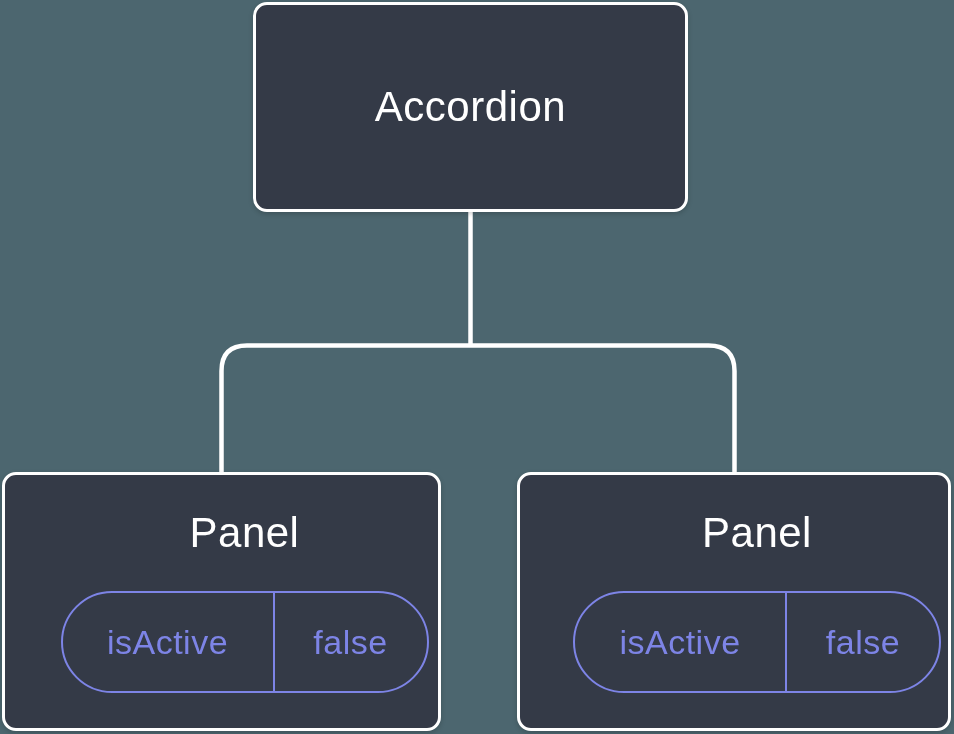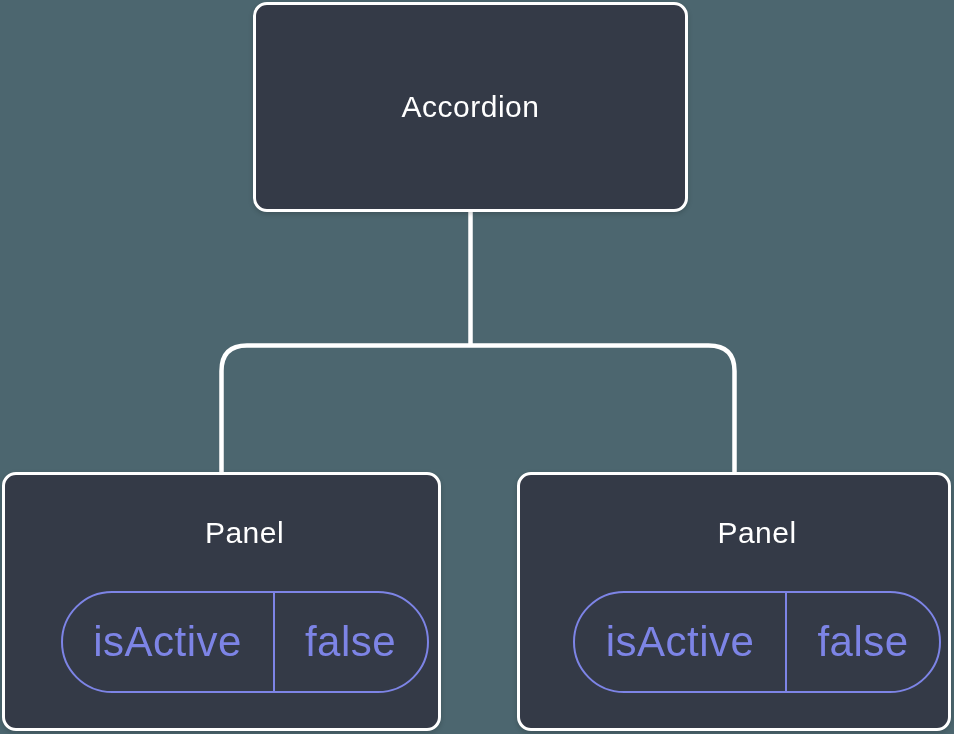--- a/index.html
+++ b/index.html
@@ -44,21 +44,21 @@
     flex-direction: column;
     align-items: center;
     color: var(--label-text);
   }
   .node-root {
     left: 253px; top: 2px;
     width: 435px; height: 210px;
     justify-content: center;
   }
   .node-label {
-    font-size: 30px;
+    font-size: 42px;
     line-height: 48px;
     letter-spacing: 0.5px;
     color: var(--label-text);
     text-align: center;
   }
   .node-panel {
     top: 472px;
     height: 259px;
     justify-content: flex-start;
     padding-left: 46px;
@@ -69,21 +69,21 @@
   .state-pill {
     margin-top: 34px;
     width: 368px;
     height: 102px;
     border: 2px solid var(--state-accent);
     border-radius: 51px;
     display: flex;
     flex-direction: row;
     align-items: stretch;
     color: var(--state-accent);
-    font-size: 42px;
+    font-size: 34px;
     letter-spacing: 0.5px;
   }
   .state-cell {
     display: flex;
     align-items: center;
     justify-content: center;
   }
   .state-name {
     width: 212px;
     border-right: 2px solid var(--state-accent);

